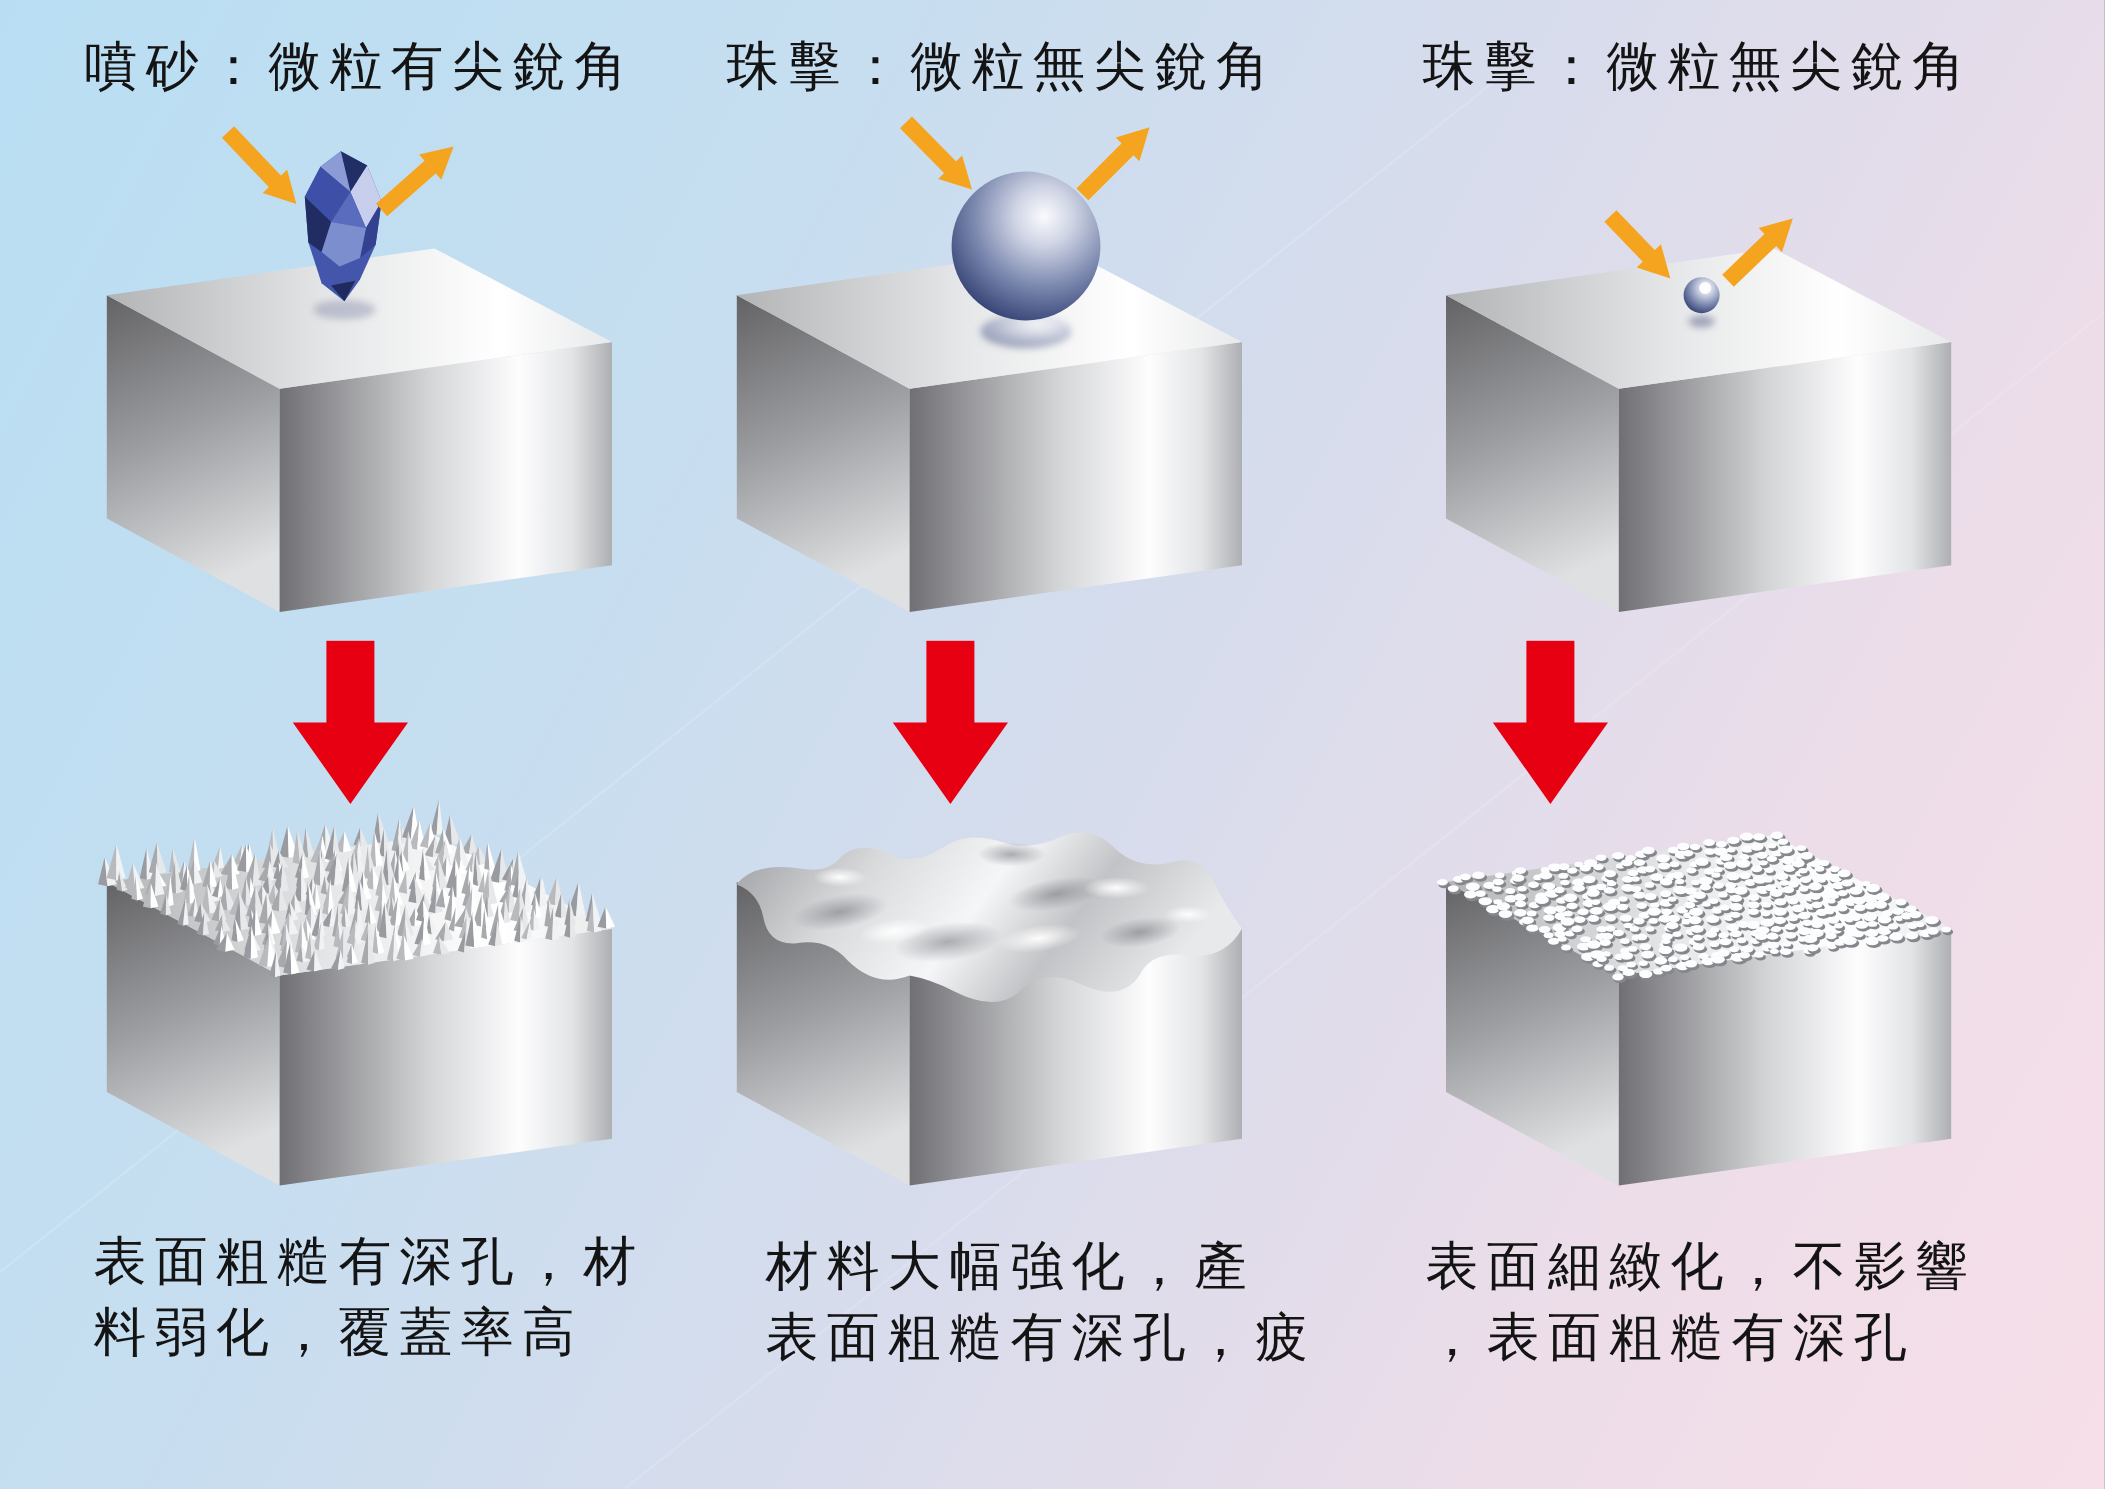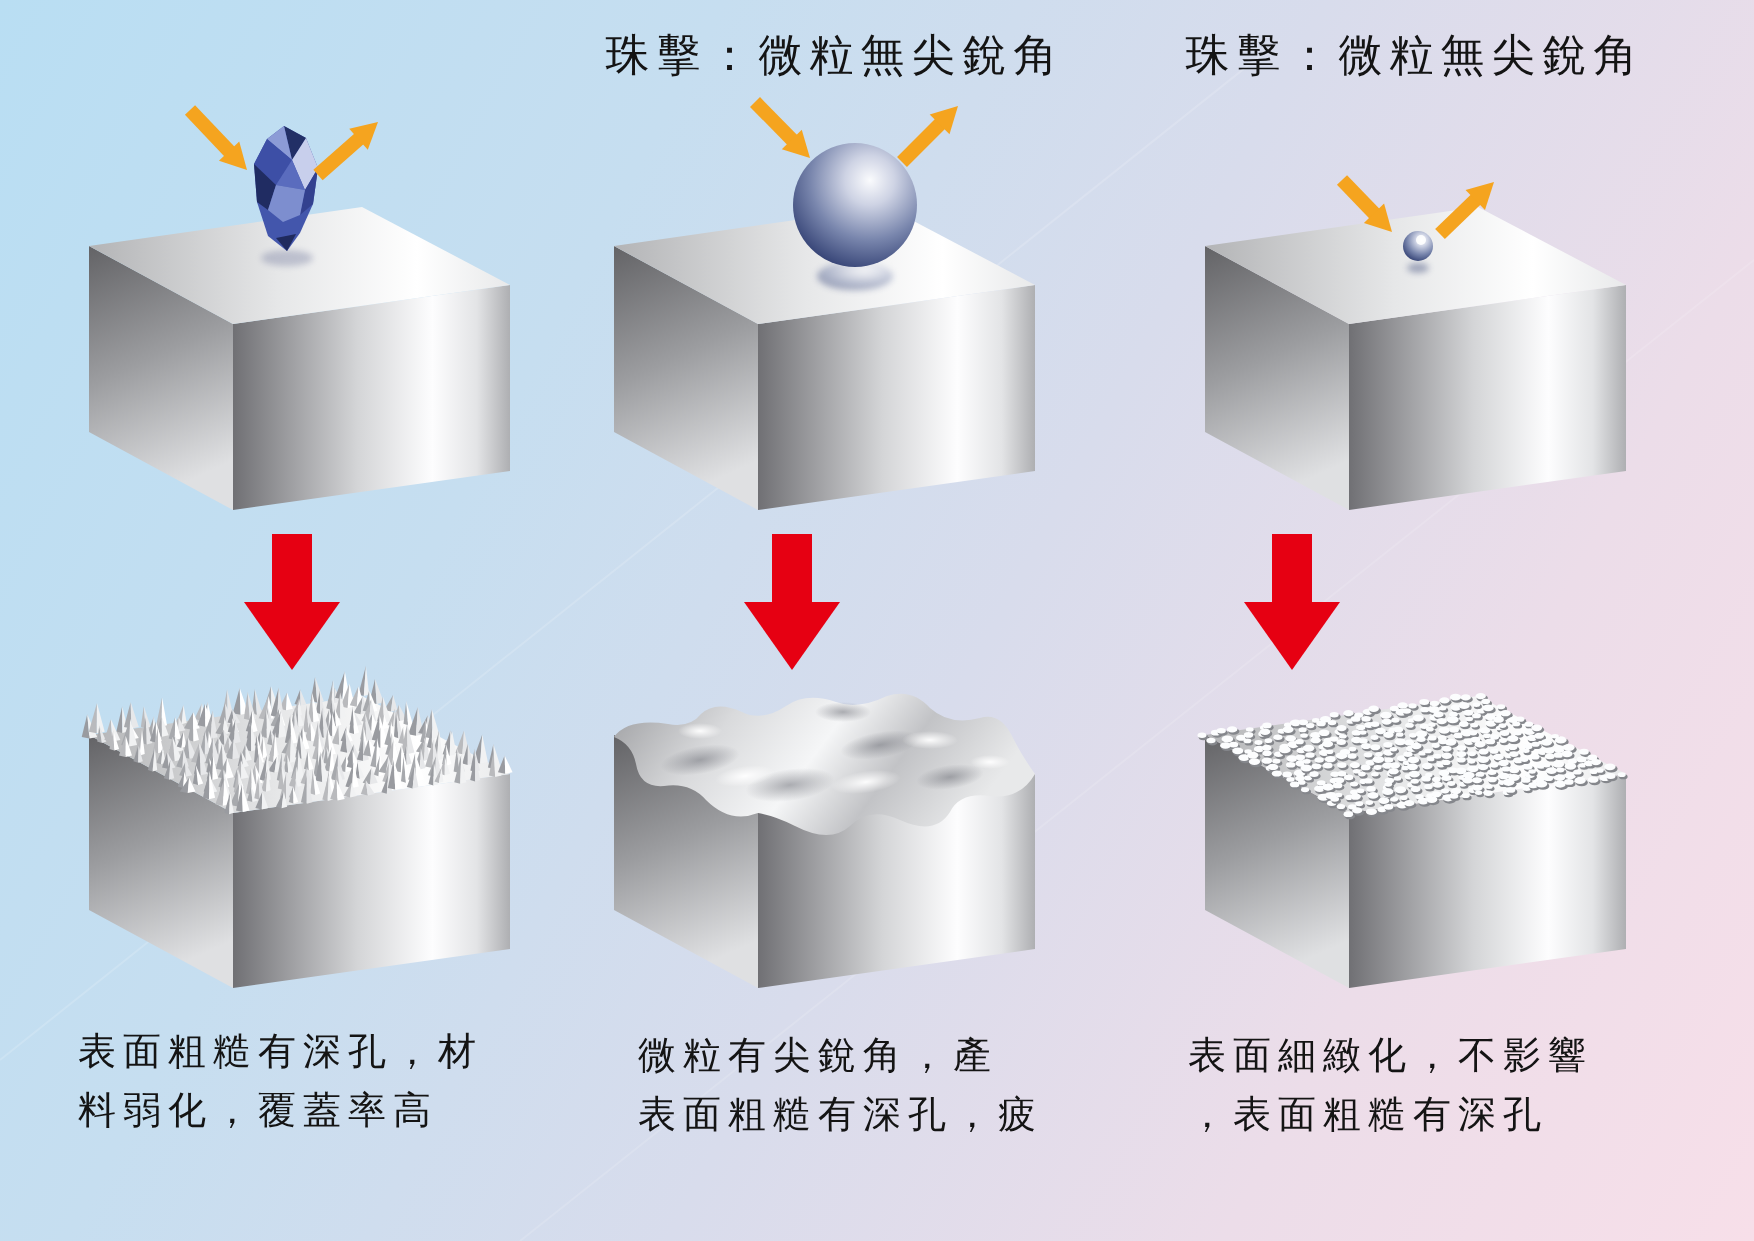--- a/index.html
+++ b/index.html
@@ -12,21 +12,21 @@
     color:#141414;
   }
   .illus{position:absolute;left:0;top:0;}
   .title{
     position:absolute;top:26px;height:60px;
     font-size:44px;letter-spacing:7px;font-weight:400;
     text-align:center;white-space:nowrap;
   }
   .caption{
     position:absolute;top:1022px;
-    font-size:38px;letter-spacing:7px;line-height:59px;
+    font-size:44px;letter-spacing:7px;line-height:59px;
     font-weight:400;
   }
   .caption div{white-space:nowrap;}
   #title-1{left:60px;width:480px;}
   #title-2{left:595px;width:480px;}
   #title-3{left:1175px;width:480px;}
   #caption-1{left:78px;}
   #caption-2{left:638px;top:1026px;}
   #caption-3{left:1188px;top:1026px;}
 </style>
@@ -1430,28 +1430,29 @@
           <ellipse cx="1606.3449457307488" cy="779.9678092468112" rx="5.6266684693982825" ry="3.3760010816389694" fill="#85878c"></ellipse>
           <ellipse cx="1604.8449457307488" cy="777.9678092468112" rx="5.17653499184642" ry="3.105920995107852" fill="#fcfdfe"></ellipse>
           <ellipse cx="1612.1092373215574" cy="777.9869131876375" rx="5.374649091158062" ry="3.2247894546948372" fill="#85878c"></ellipse>
           <ellipse cx="1610.6092373215574" cy="775.9869131876375" rx="4.944677163865418" ry="2.9668062983192502" fill="#fcfdfe"></ellipse>
           <ellipse cx="1623.2861758047761" cy="776.6823863777425" rx="4.32884368498344" ry="2.5973062109900638" fill="#85878c"></ellipse>
           <ellipse cx="1621.7861758047761" cy="774.6823863777425" rx="3.982536190184765" ry="2.3895217141108587" fill="#fcfdfe"></ellipse>
         </g>
     </g>
   </svg>
 
+  <div class="title" id="title-1">噴砂：微粒有尖銳角</div>
   <div class="title" id="title-2">珠擊：微粒無尖銳角</div>
   <div class="title" id="title-3">珠擊：微粒無尖銳角</div>
 
   <div class="caption" id="caption-1">
     <div>表面粗糙有深孔，材</div>
     <div>料弱化，覆蓋率高</div>
   </div>
   <div class="caption" id="caption-2">
-    <div>微粒有尖銳角，產</div>
+    <div>材料大幅強化，產</div>
     <div>表面粗糙有深孔，疲</div>
   </div>
   <div class="caption" id="caption-3">
     <div>表面細緻化，不影響</div>
     <div>，表面粗糙有深孔</div>
   </div>
 </div>
 
 </body></html>

